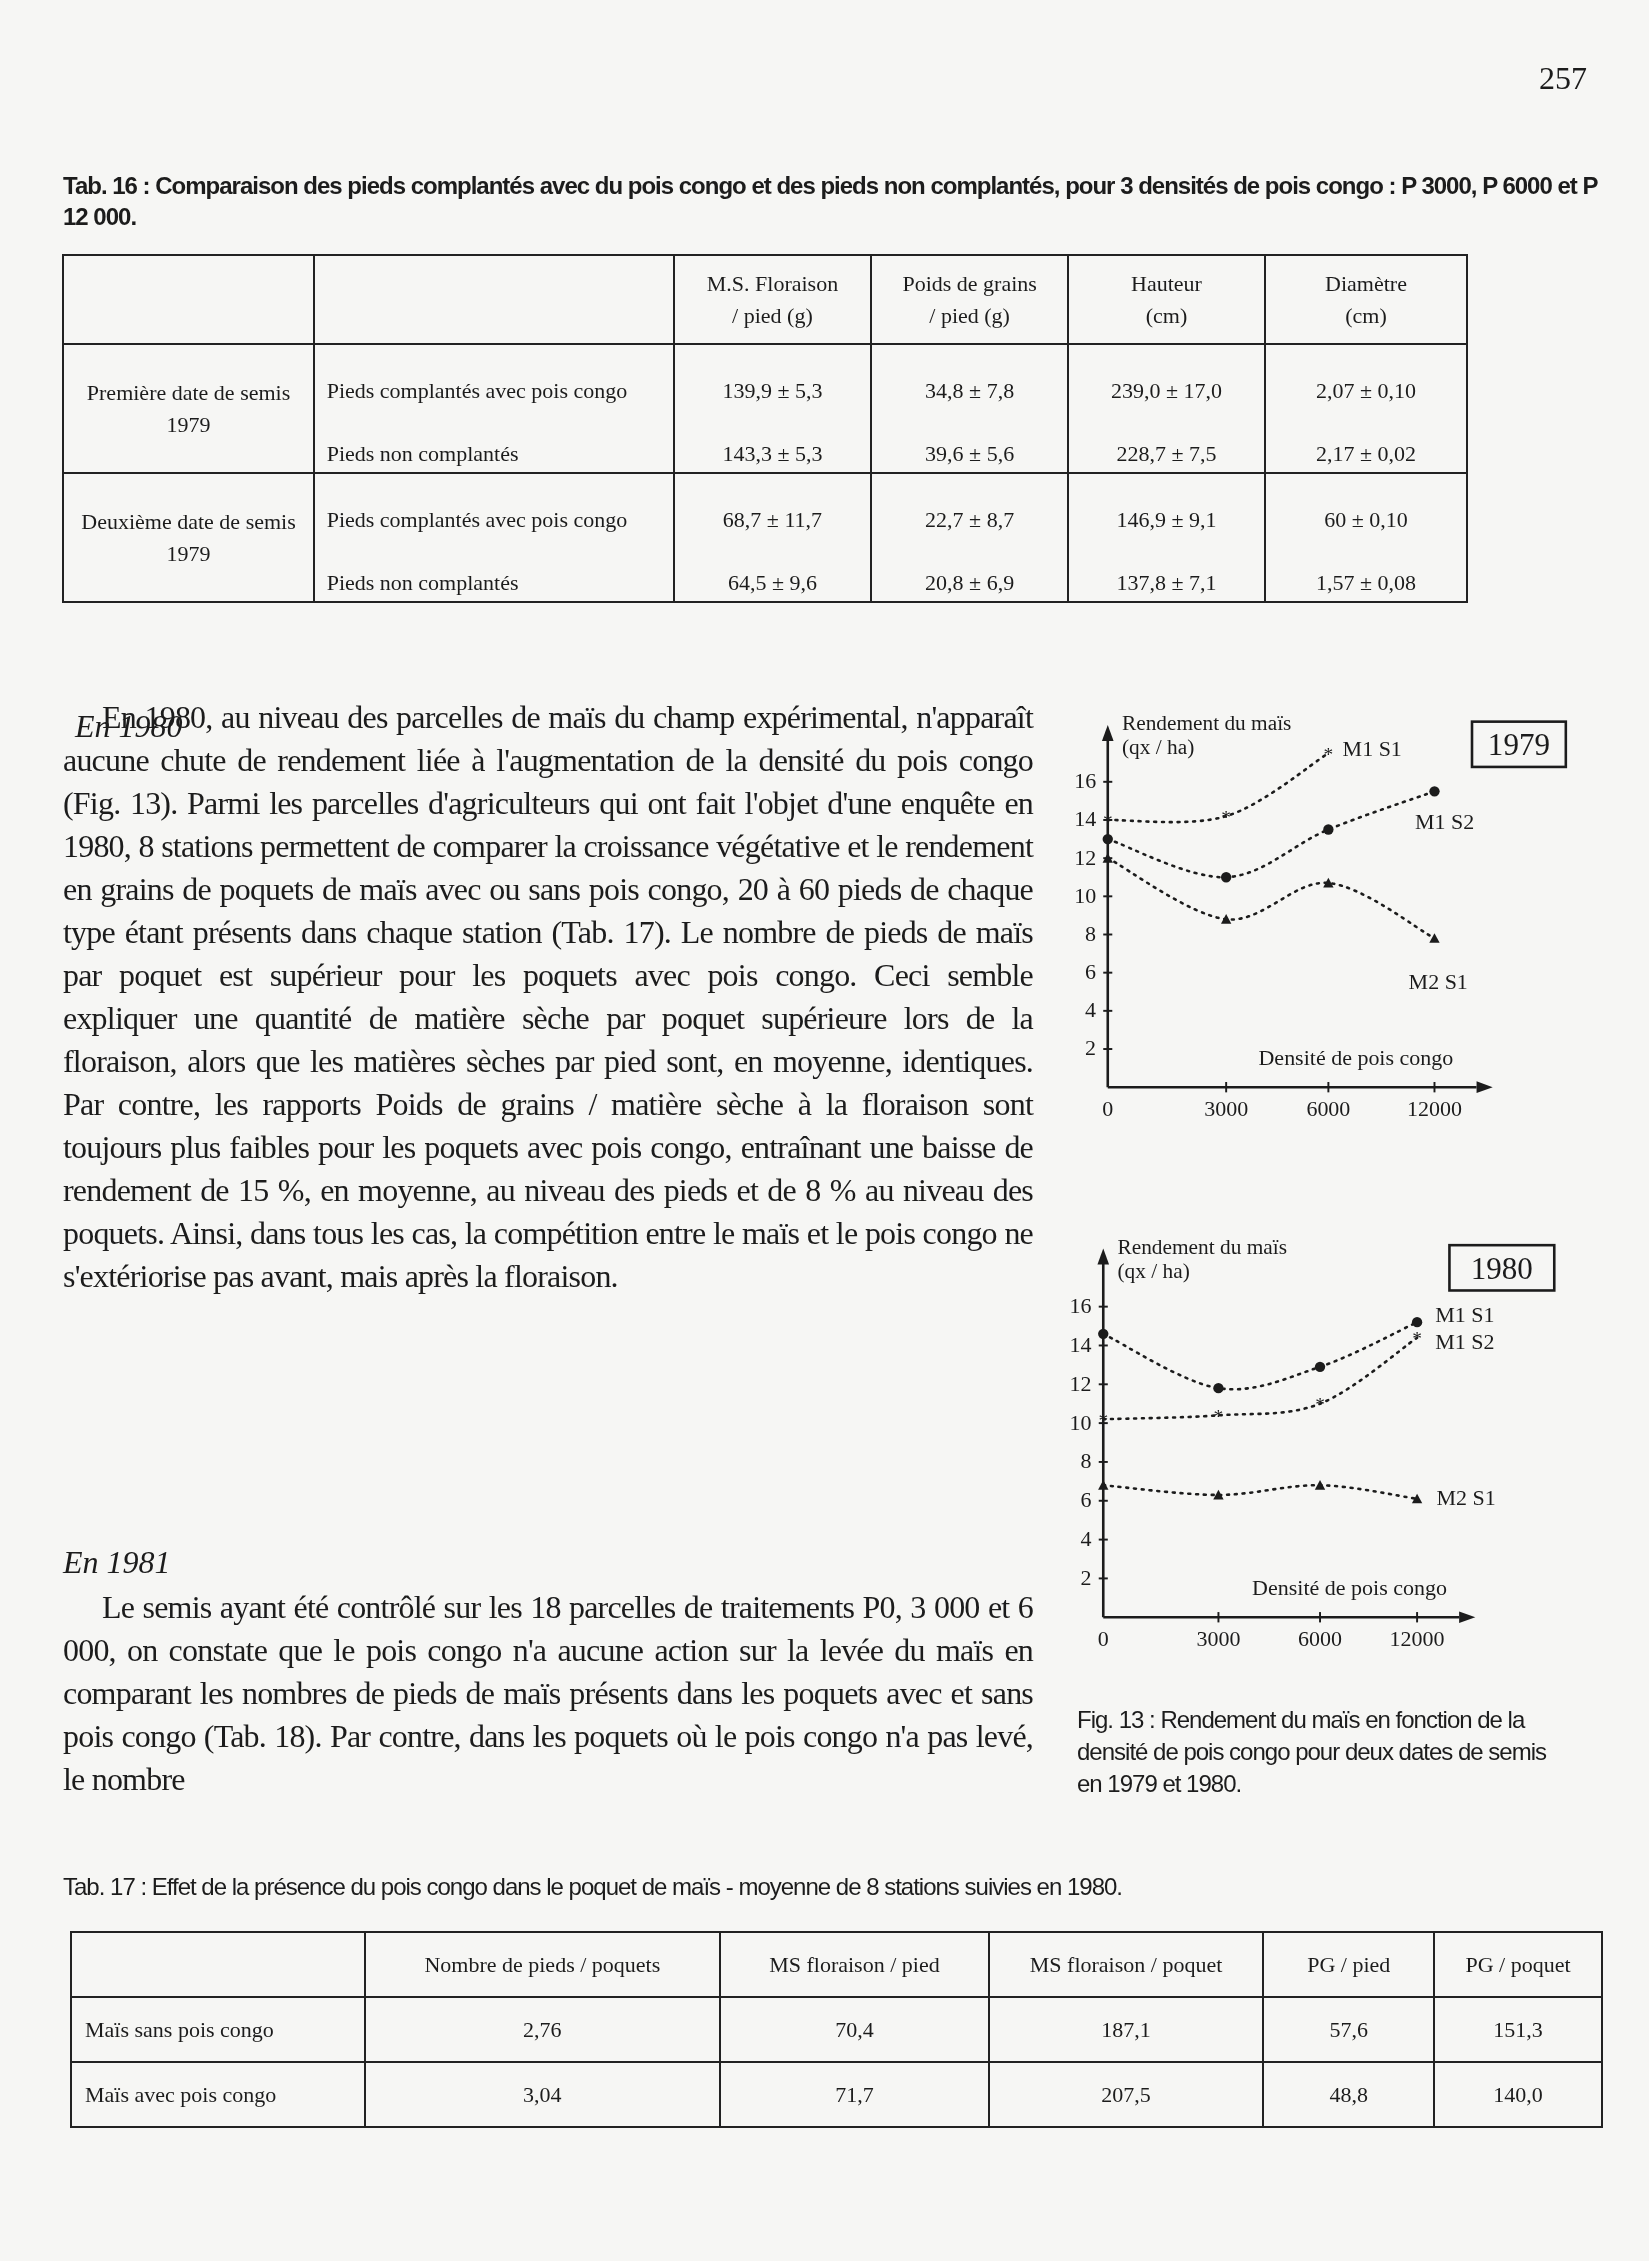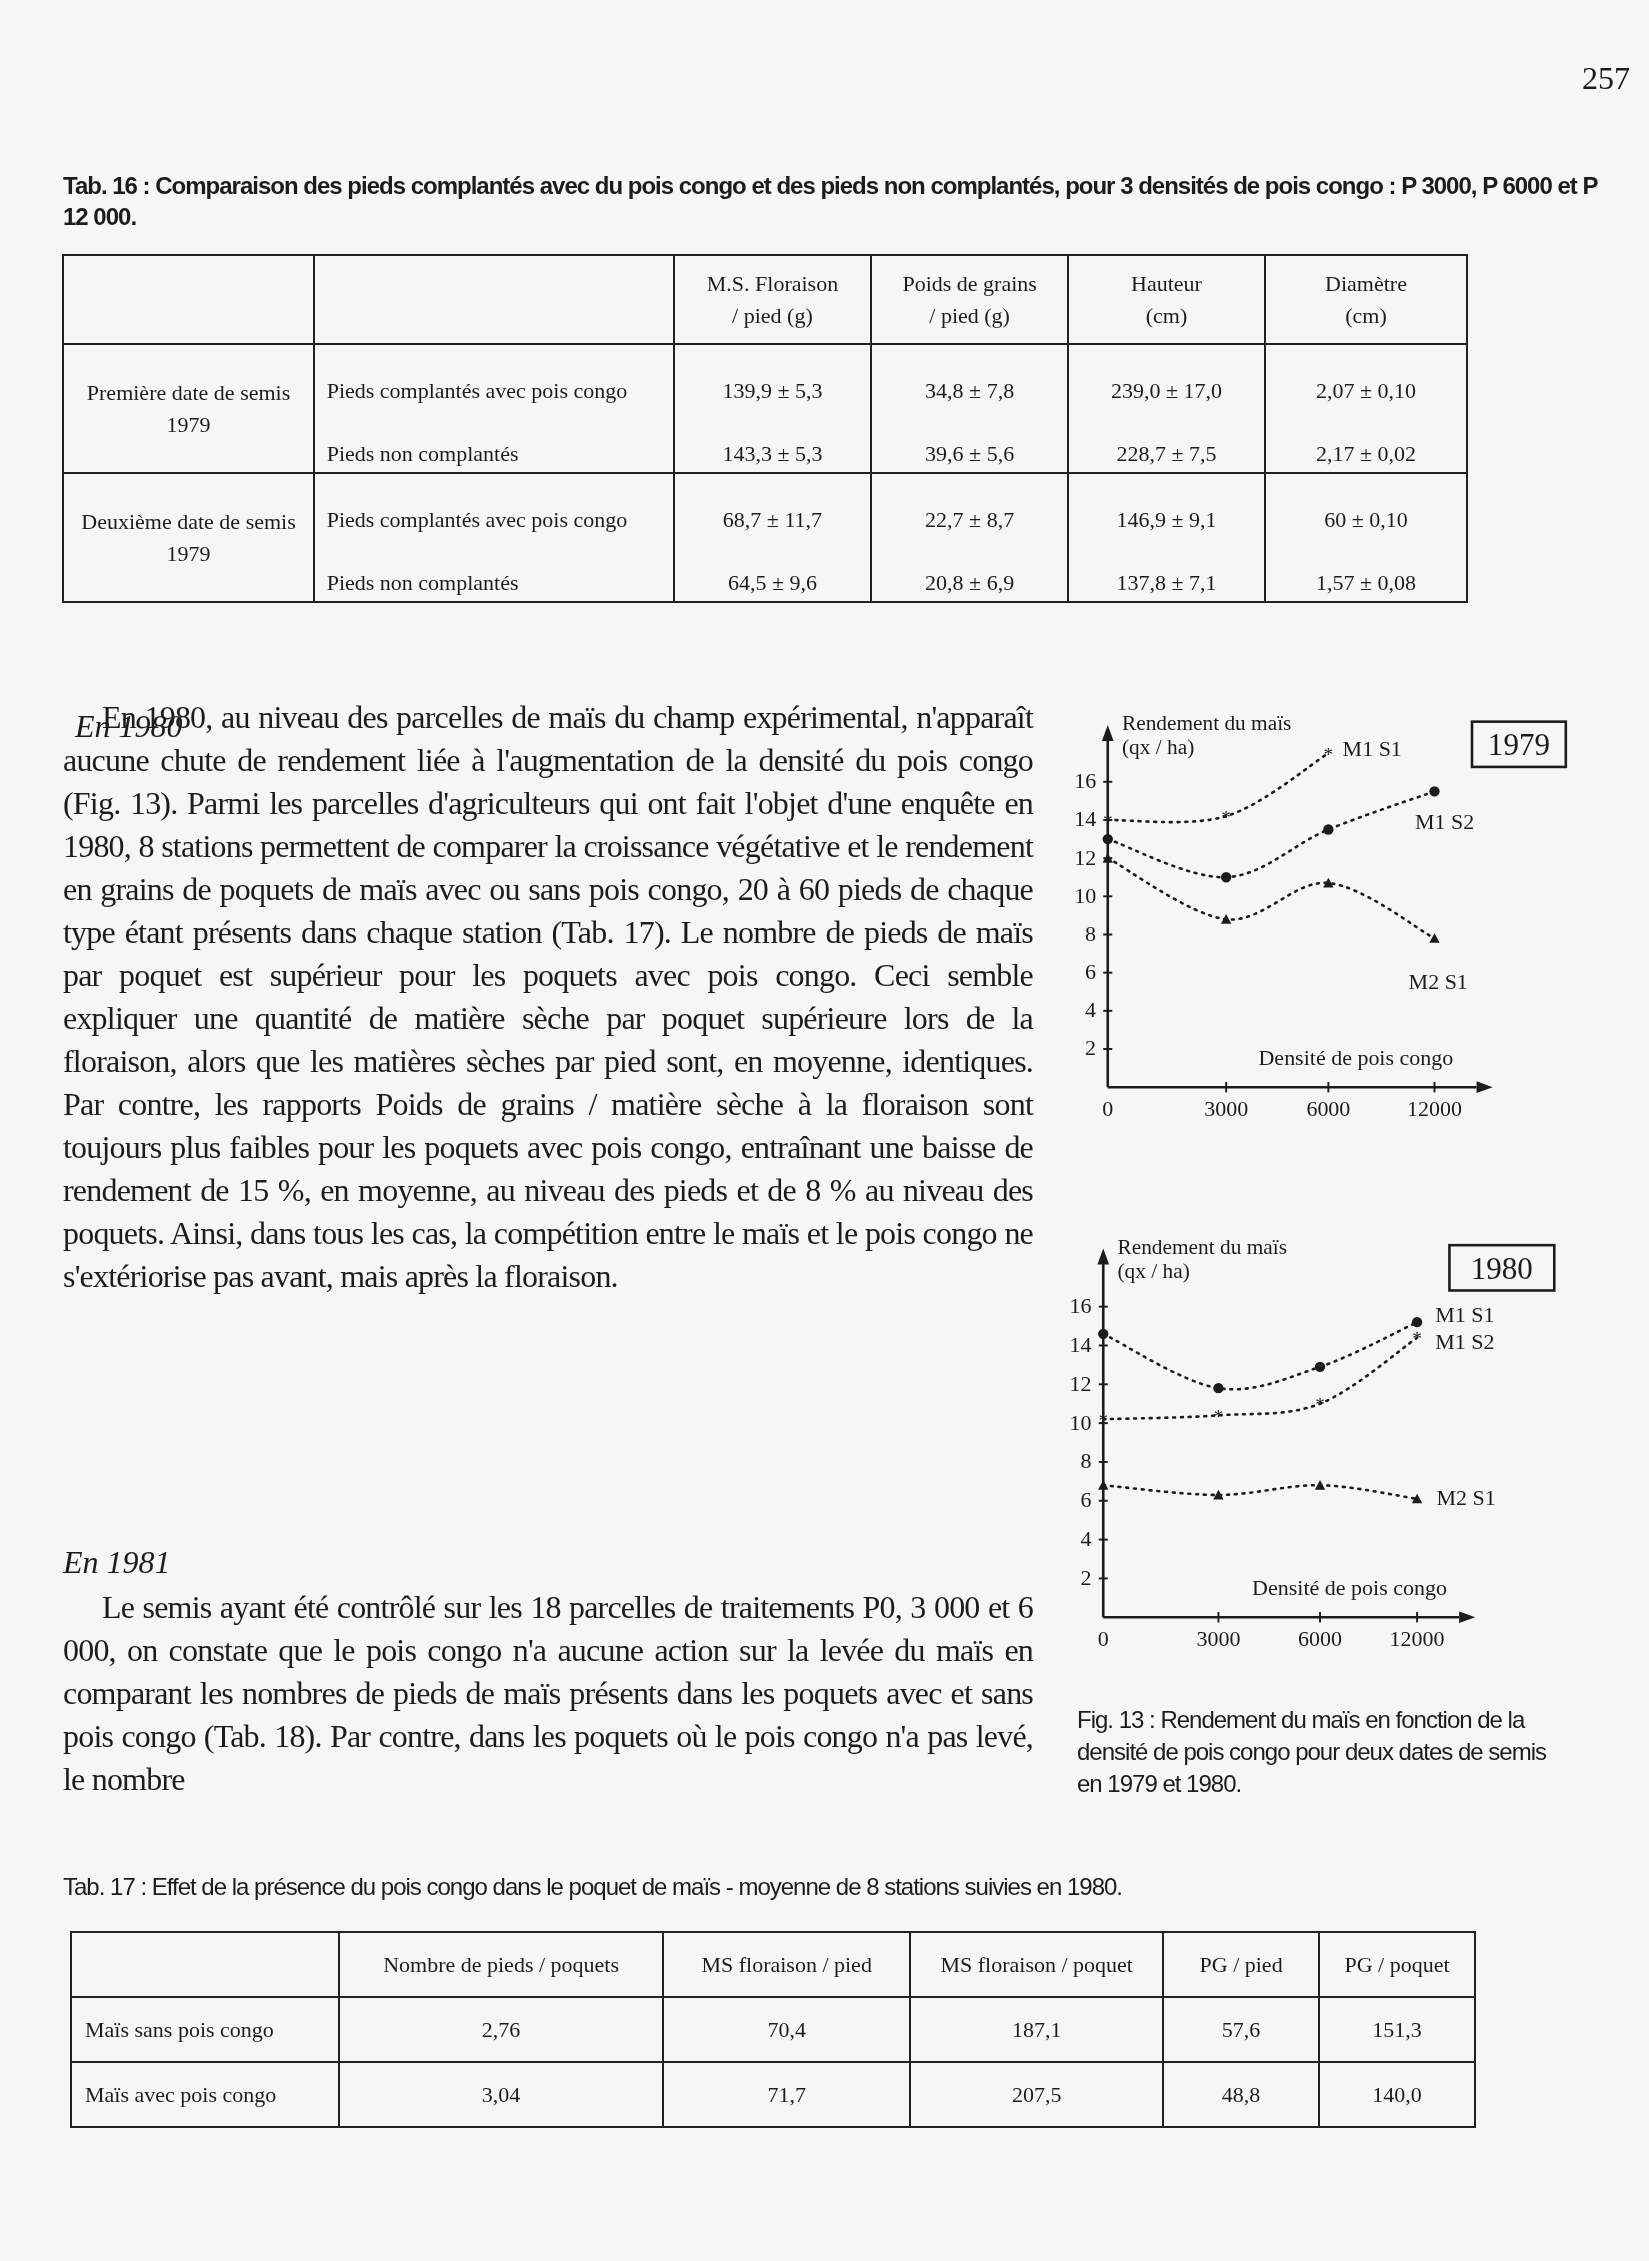--- a/index.html
+++ b/index.html
@@ -2,21 +2,21 @@
 <html style="font-size:10.4px"><head>
 <meta charset="utf-8">
 <style>
   html, body { margin:0; padding:0; }
   body {
     width:1650px; height:2261px; position:relative; overflow:hidden;
     background:#f6f6f4; color:#1c1c1c;
     font-family:"Liberation Serif", "DejaVu Serif", serif;
   }
   .abs { position:absolute; }
-  .page-number { left:1539px; top:60px; font-size:32px;margin-left:43px; }
+  .page-number { left:1539px; top:60px; font-size:32px; }
   .caption-sans {
     font-family:"Liberation Sans", "DejaVu Sans", sans-serif;
     letter-spacing:-1px;
   }
   .tab16-caption { left:63px; top:170px; width:1540px; font-size:24px; line-height:31px;font-weight:bold; }
   table.grid {
     position:absolute; border-collapse:collapse; background:transparent;
   }
   table.grid td, table.grid th {
     border:2.6px solid #222; font-weight:normal; text-align:center; vertical-align:middle;
@@ -39,21 +39,21 @@
   #h1980 { left:75px; top:694px;margin-top:14px; }
   #p1980 { top:696px; }
   #h1981 { left:63px; top:1544px; }
   #p1981 { top:1586px; }
 
   svg.chart { position:absolute; overflow:visible; }
   svg.chart text { font-family:"Liberation Serif", "DejaVu Serif", serif; fill:#1c1c1c; }
 
   .fig-caption { left:1077px; top:1704px; width:492px; font-size:24px; line-height:32px; }
   .tab17-caption { left:63px; top:1873px; width:1488px; font-size:24px; }
-  #tab17 { left:70px; top:1931px; width:1406px; font-size:22px;padding-left:27px; }
+  #tab17 { left:70px; top:1931px; width:1533px; font-size:22px;padding-left:27px; }
   #tab17 th { height:63px; }
   #tab17 td { height:63px; }
   #tab17 td.rowlab { text-align:left; padding-left:13px; }
 </style>
 </head>
 <body>
 
 <div class="abs page-number">257</div>
 
 <div class="abs caption-sans tab16-caption">Tab. 16 : Comparaison des pieds complantés avec du pois congo et des pieds non complantés, pour 3 densités de pois congo : P 3000, P 6000 et P 12 000.</div>

